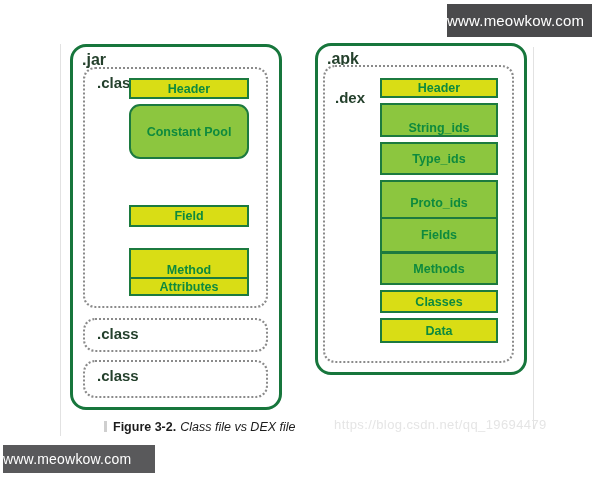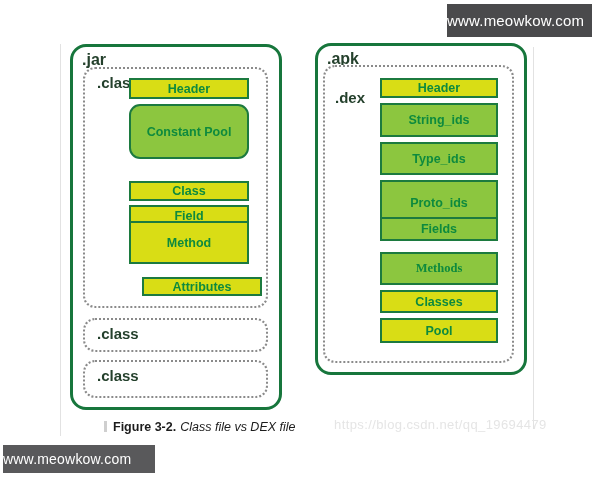--- a/index.html
+++ b/index.html
@@ -56,30 +56,30 @@
   .fill-yellow{background:#d9dd15;}
   .fill-green{background:#8cc63f;}
   .class-main .node{left:44px;width:120px;}
   .dex-box  .node{left:55px;width:118px;}
 
   
   .n-header1{top:9px;height:21px;}
   .n-cpool{top:35px;height:55px;border-radius:11px;}
   .n-class{top:112px;height:20px;}
   .n-field{top:136px;height:22px;}
-  .n-method{top:152px;height:43px;}
-  .n-attr{top:208px;height:19px;margin-left:13px;}
+  .n-method{top:179px;height:43px;}
+  .n-attr{top:208px;height:19px;}
 
   
   .n-header2{top:11px;height:20px;}
-  .n-string{top:36px;height:34px;}
+  .n-string{top:36px;height:34px;align-items:flex-end;}
   .n-type{top:75px;height:33px;justify-content:center;}
   .n-proto{top:113px;height:45px;}
-  .n-fields{top:150px;height:24px;}
-  .n-methods{top:185px;height:33px;font-family:Liberation Serif, serif;}
+  .n-fields{top:150px;height:36px;}
+  .n-methods{top:185px;height:33px;}
   .n-classes{top:223px;height:23px;}
   .n-data{top:251px;height:25px;}
 
   
   .caption{position:absolute;left:56px;top:420px;font-size:12.5px;color:#1c1c1c;white-space:nowrap;padding-left:48px;}
   .caption .tick{display:inline-block;width:3px;height:11px;background:#cfcfcf;margin-right:6px;vertical-align:-1px;}
   .caption b{font-weight:bold;}
   .caption i{font-style:italic;margin-left:4px;}
 
   
@@ -100,23 +100,20 @@
   <div class="outer-box jar-box">
     <span class="outer-label">.jar</span>
 
     <div class="dotted-box class-main">
       <span class="inner-label">.class</span>
       <div class="node fill-yellow n-header1">
         <span>Header</span>
       </div>
       <div class="node fill-green n-cpool">
         <span>Constant Pool</span>
-      </div>
-      <div class="node fill-yellow n-class">
-        <span>Class</span>
       </div>
       <div class="node fill-yellow n-field">
         <span>Field</span>
       </div>
       <div class="node fill-yellow n-method">
         <span>Method</span>
       </div>
       <div class="node fill-yellow n-attr">
         <span>Attributes</span>
       </div>
@@ -150,21 +147,21 @@
       <div class="node fill-green n-fields">
         <span>Fields</span>
       </div>
       <div class="node fill-green n-methods">
         <span>Methods</span>
       </div>
       <div class="node fill-yellow n-classes">
         <span>Classes</span>
       </div>
       <div class="node fill-yellow n-data">
-        <span>Pool</span>
+        <span>Data</span>
       </div>
     </div>
   </div>
 
   <div class="caption">
     <span class="tick"></span><b>Figure 3-2.</b><i>Class file vs DEX file</i>
   </div>
 
   <div class="faint-wm">https://blog.csdn.net/qq_19694479</div>
 

